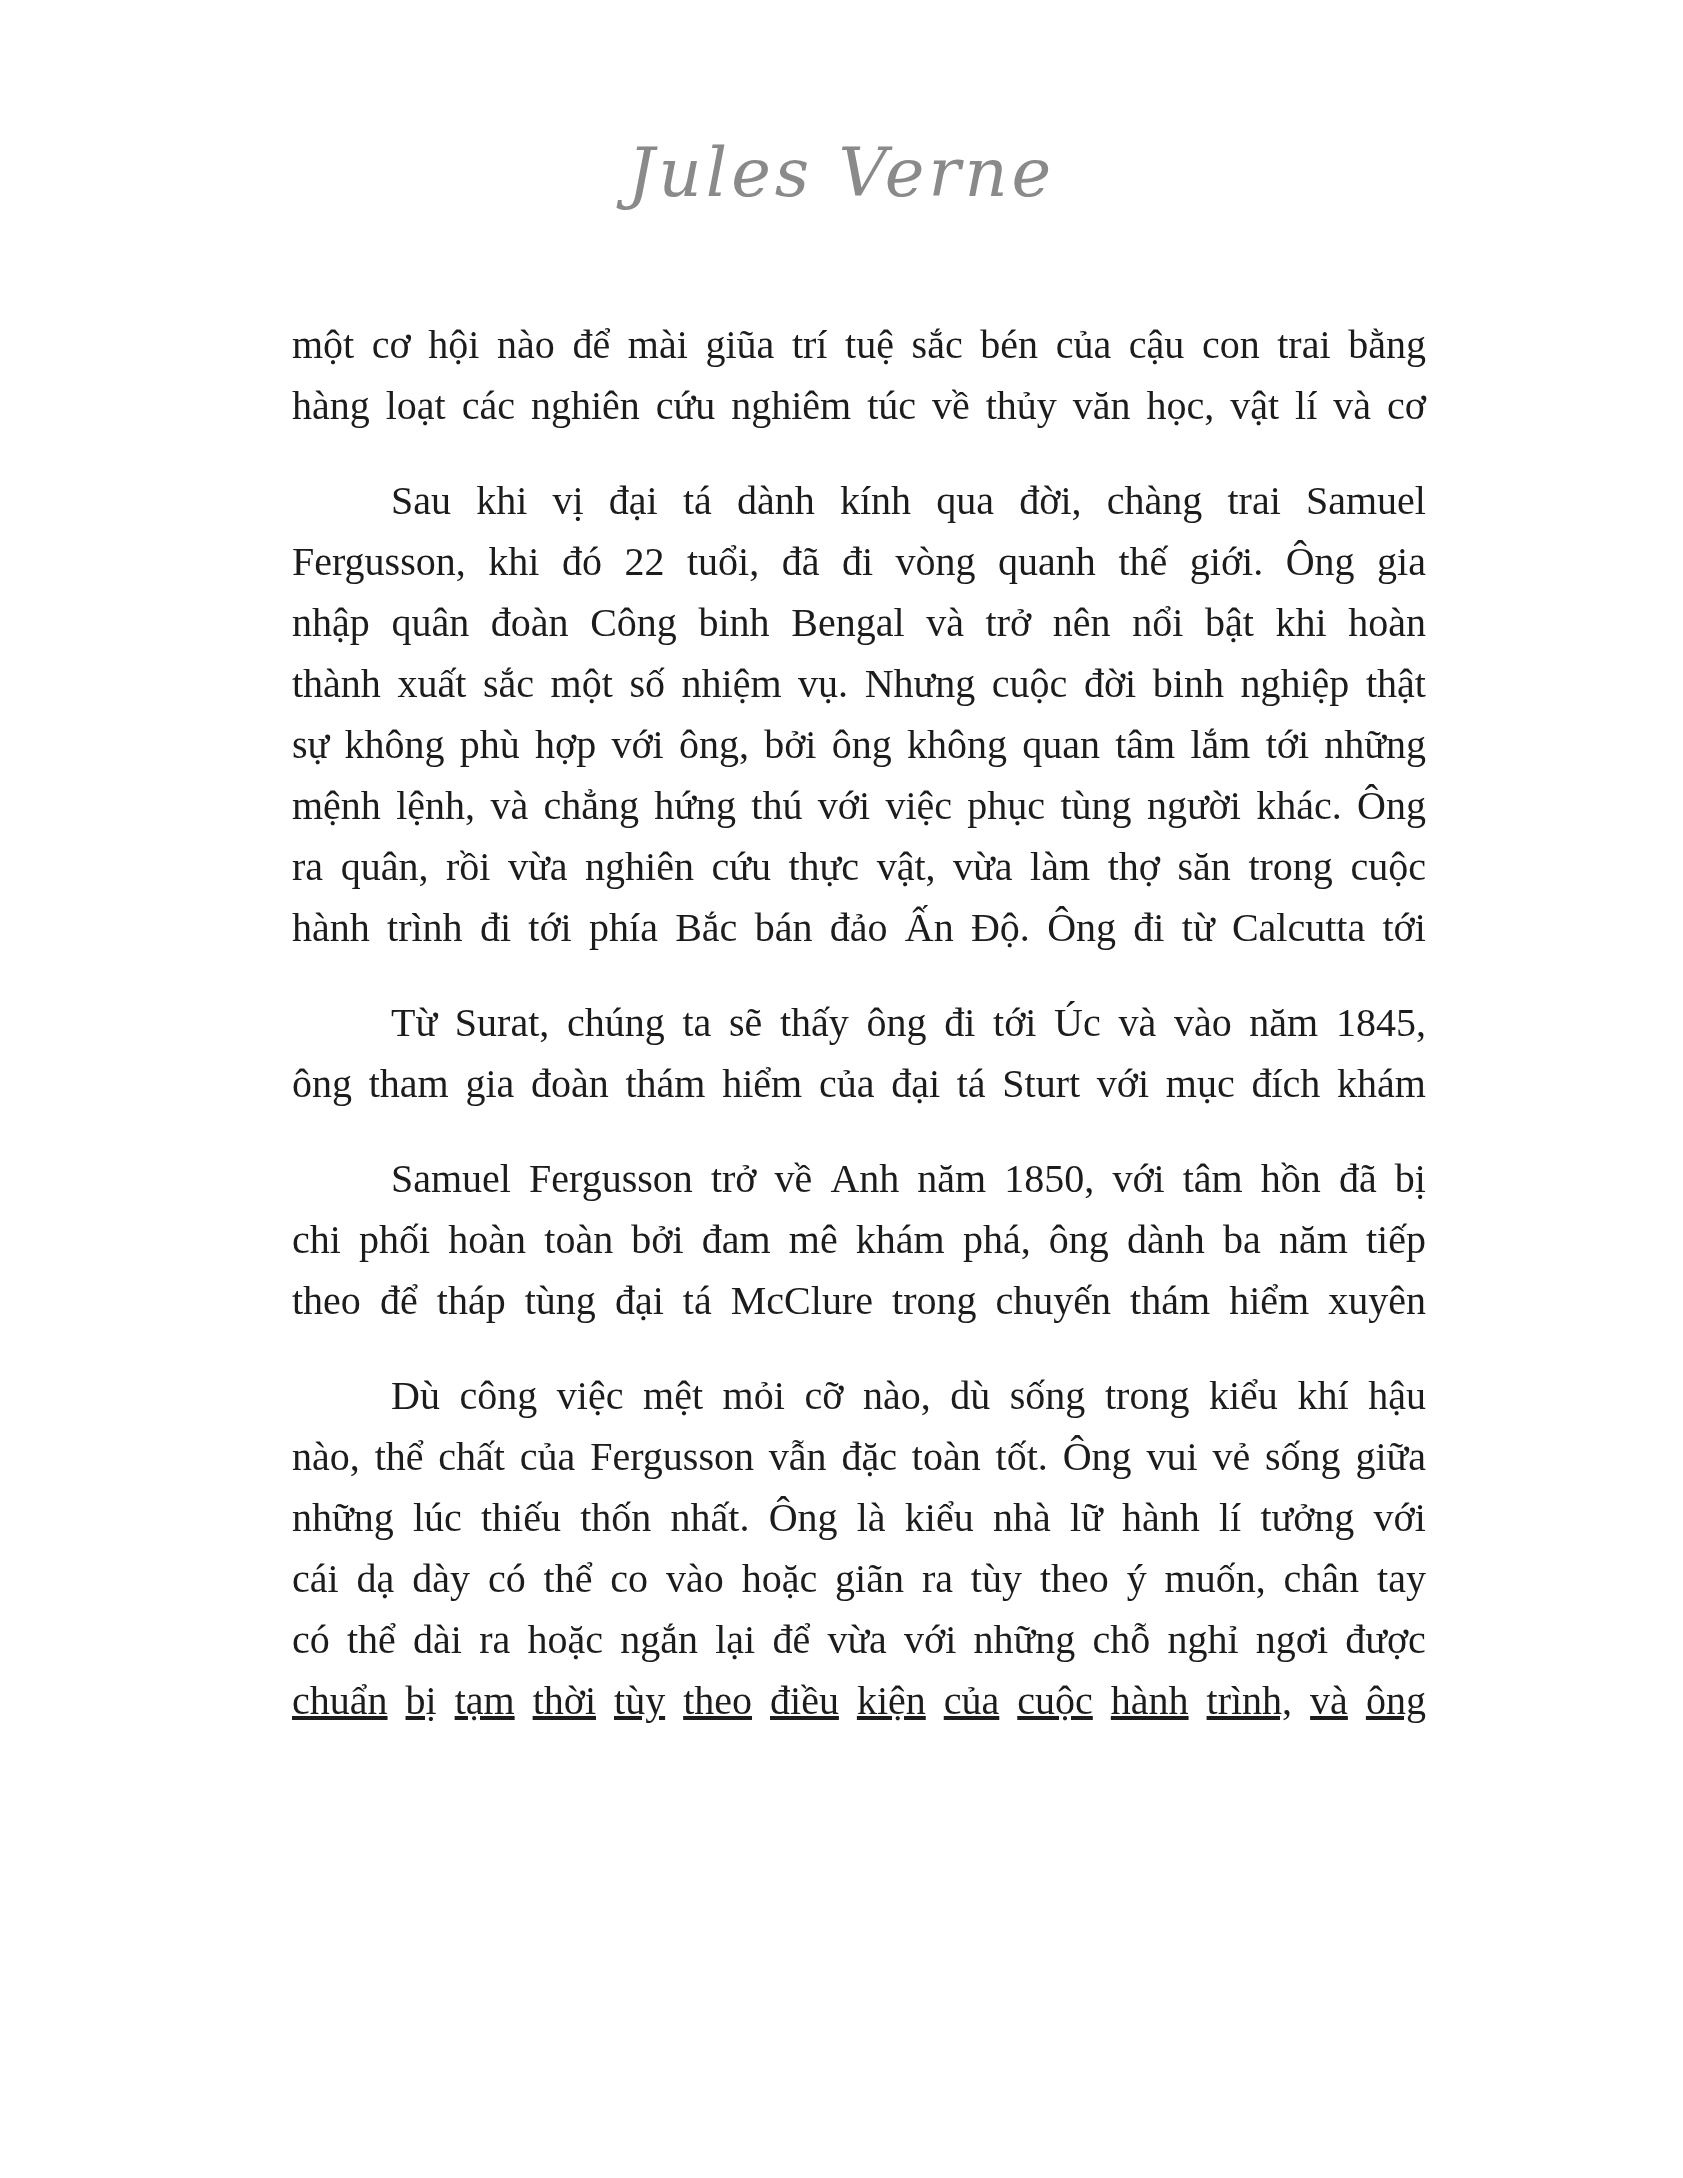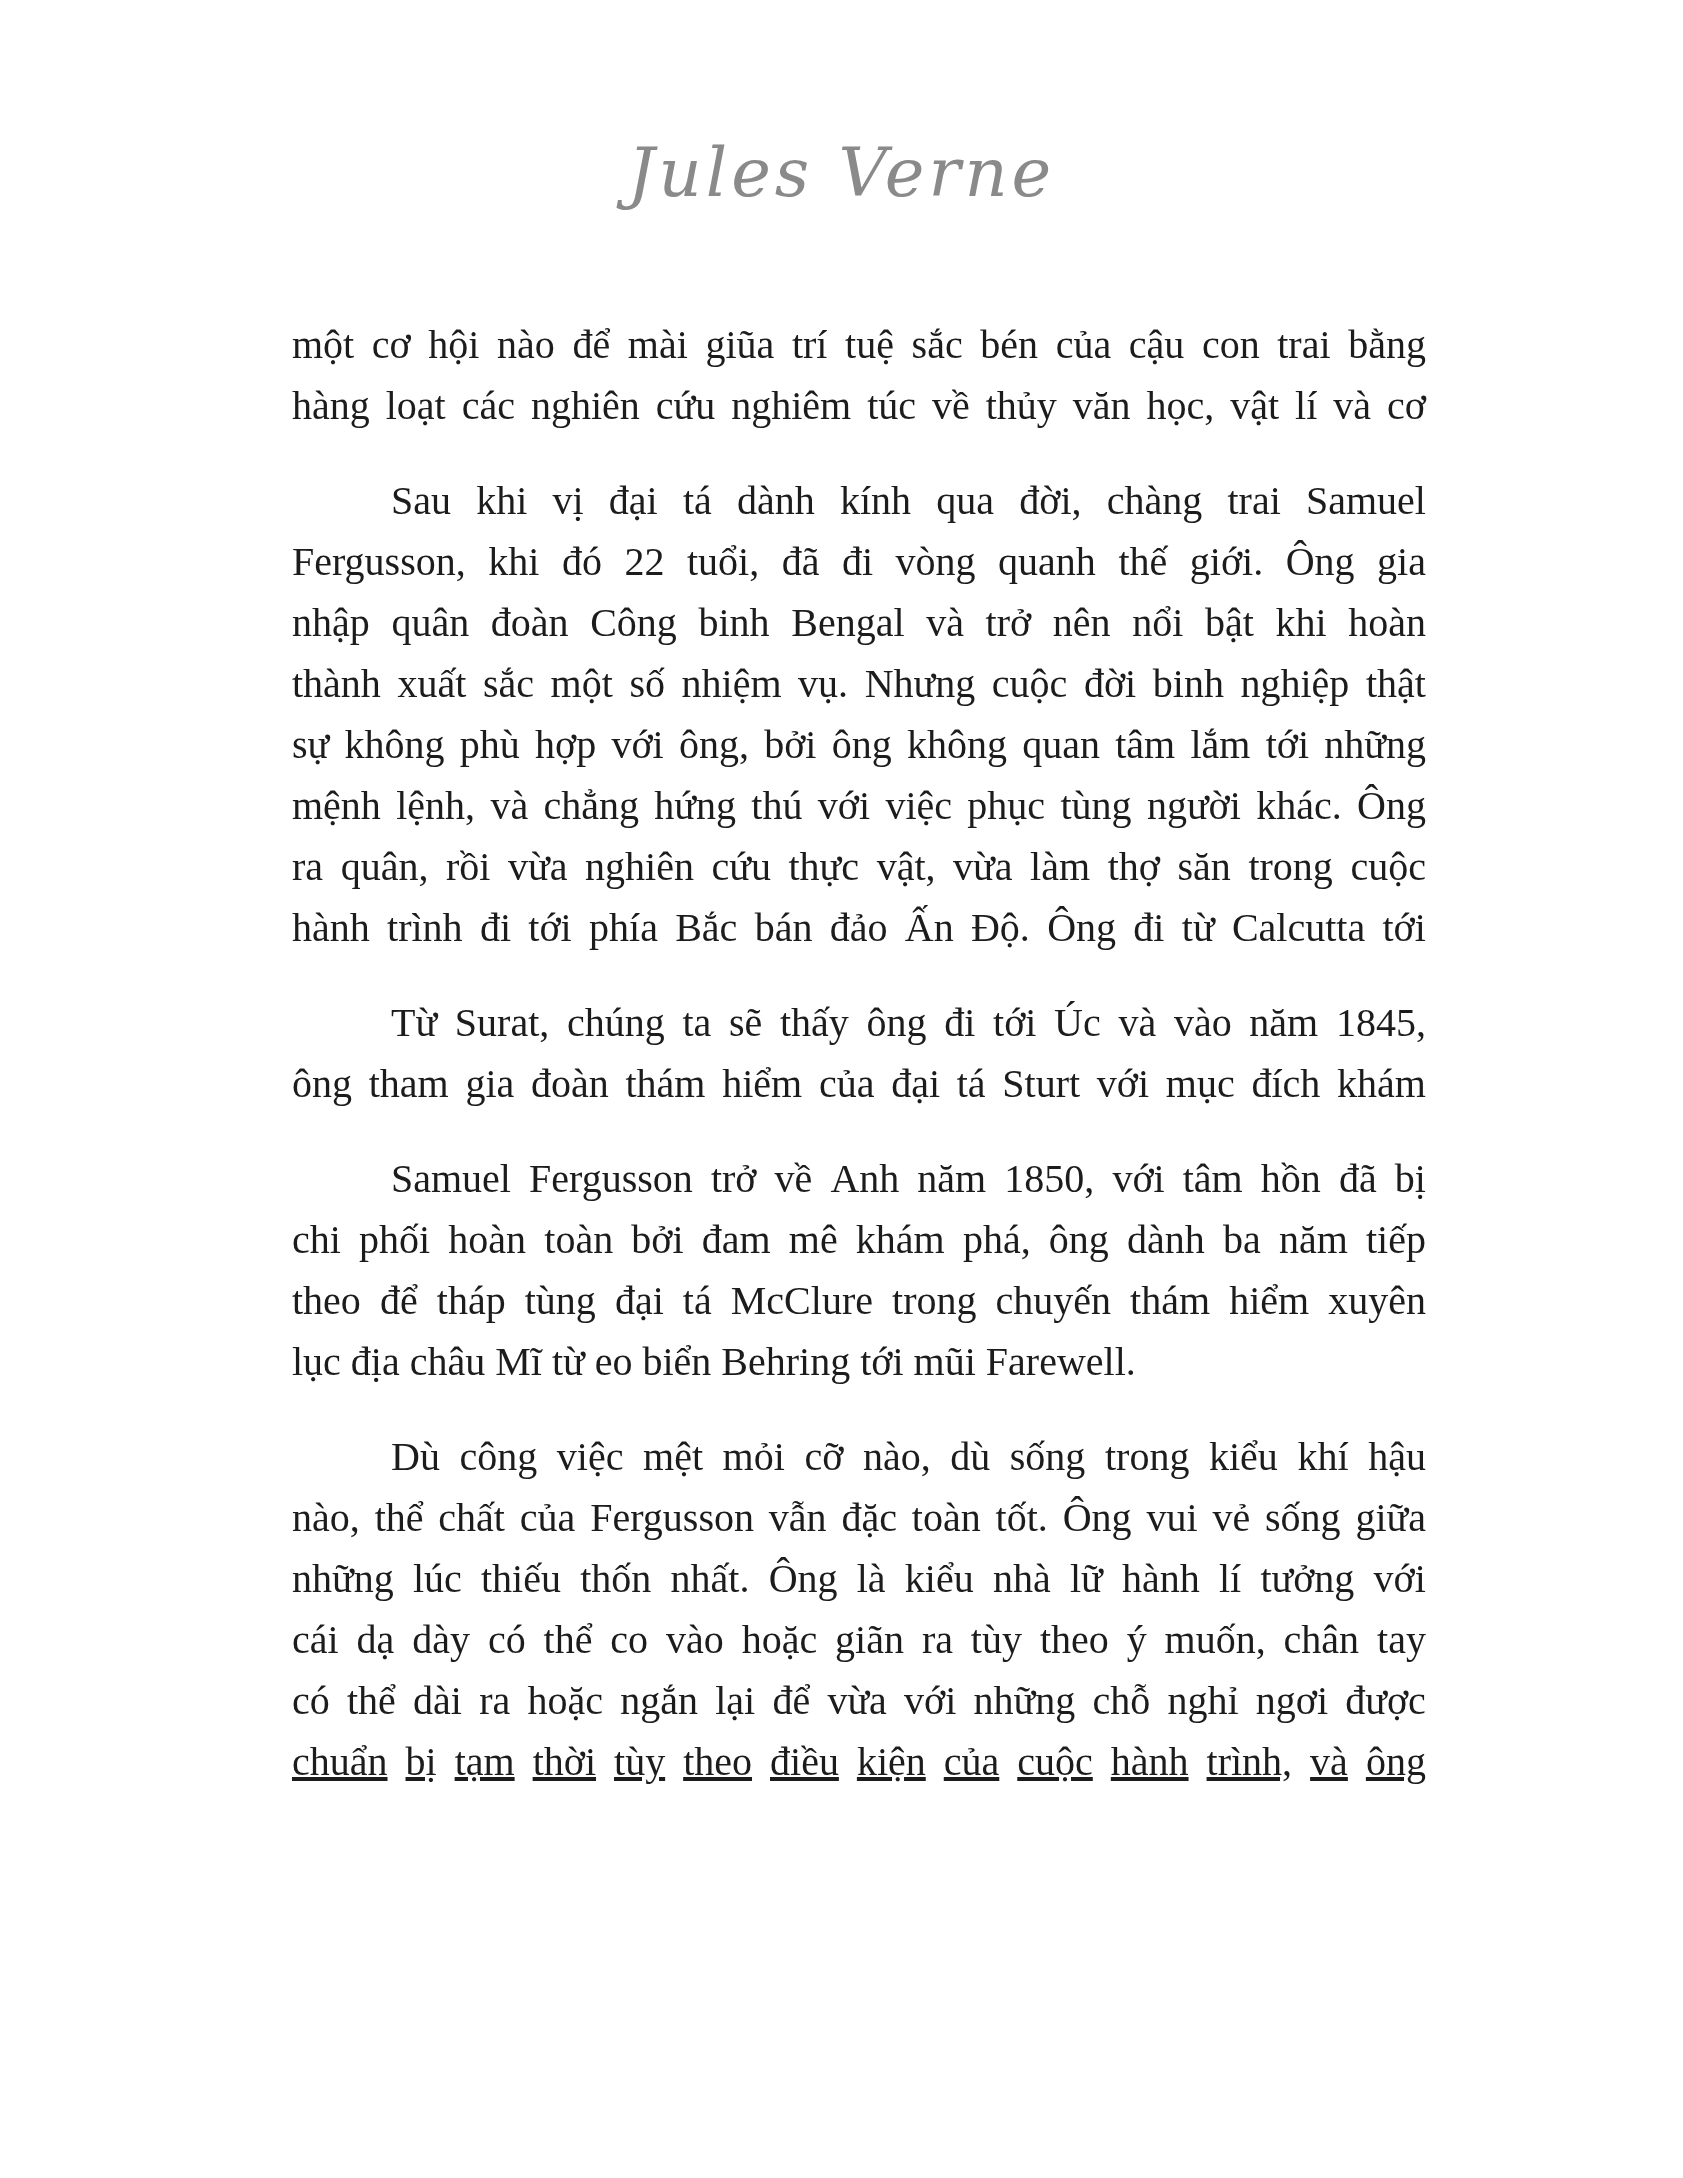--- a/index.html
+++ b/index.html
@@ -86,21 +86,20 @@
         <div class="line"><span>hành</span><span>trình</span><span>đi</span><span>tới</span><span>phía</span><span>Bắc</span><span>bán</span><span>đảo</span><span>Ấn</span><span>Độ.</span><span>Ông</span><span>đi</span><span>từ</span><span>Calcutta</span><span>tới</span></div>
       </div>
     <div class="para indent">
         <div class="line"><span>Từ</span><span>Surat,</span><span>chúng</span><span>ta</span><span>sẽ</span><span>thấy</span><span>ông</span><span>đi</span><span>tới</span><span>Úc</span><span>và</span><span>vào</span><span>năm</span><span>1845,</span></div>
         <div class="line"><span>ông</span><span>tham</span><span>gia</span><span>đoàn</span><span>thám</span><span>hiểm</span><span>của</span><span>đại</span><span>tá</span><span>Sturt</span><span>với</span><span>mục</span><span>đích</span><span>khám</span></div>
       </div>
     <div class="para indent">
         <div class="line"><span>Samuel</span><span>Fergusson</span><span>trở</span><span>về</span><span>Anh</span><span>năm</span><span>1850,</span><span>với</span><span>tâm</span><span>hồn</span><span>đã</span><span>bị</span></div>
         <div class="line"><span>chi</span><span>phối</span><span>hoàn</span><span>toàn</span><span>bởi</span><span>đam</span><span>mê</span><span>khám</span><span>phá,</span><span>ông</span><span>dành</span><span>ba</span><span>năm</span><span>tiếp</span></div>
         <div class="line"><span>theo</span><span>để</span><span>tháp</span><span>tùng</span><span>đại</span><span>tá</span><span>McClure</span><span>trong</span><span>chuyến</span><span>thám</span><span>hiểm</span><span>xuyên</span></div>
-        <div class="line last">lục địa châu Mĩ từ eo biển Behring tới mũi Farewell.</div>
       </div>
     <div class="para indent cont">
         <div class="line"><span>Dù</span><span>công</span><span>việc</span><span>mệt</span><span>mỏi</span><span>cỡ</span><span>nào,</span><span>dù</span><span>sống</span><span>trong</span><span>kiểu</span><span>khí</span><span>hậu</span></div>
         <div class="line"><span>nào,</span><span>thể</span><span>chất</span><span>của</span><span>Fergusson</span><span>vẫn</span><span>đặc</span><span>toàn</span><span>tốt.</span><span>Ông</span><span>vui</span><span>vẻ</span><span>sống</span><span>giữa</span></div>
         <div class="line"><span>những</span><span>lúc</span><span>thiếu</span><span>thốn</span><span>nhất.</span><span>Ông</span><span>là</span><span>kiểu</span><span>nhà</span><span>lữ</span><span>hành</span><span>lí</span><span>tưởng</span><span>với</span></div>
         <div class="line"><span>cái</span><span>dạ</span><span>dày</span><span>có</span><span>thể</span><span>co</span><span>vào</span><span>hoặc</span><span>giãn</span><span>ra</span><span>tùy</span><span>theo</span><span>ý</span><span>muốn,</span><span>chân</span><span>tay</span></div>
         <div class="line"><span>có</span><span>thể</span><span>dài</span><span>ra</span><span>hoặc</span><span>ngắn</span><span>lại</span><span>để</span><span>vừa</span><span>với</span><span>những</span><span>chỗ</span><span>nghỉ</span><span>ngơi</span><span>được</span></div>
         <div class="line last"><span>chuẩn</span><span>bị</span><span>tạm</span><span>thời</span><span>tùy</span><span>theo</span><span>điều</span><span>kiện</span><span>của</span><span>cuộc</span><span>hành</span><span>trình,</span><span>và</span><span>ông</span></div>
       </div>
   </div>

